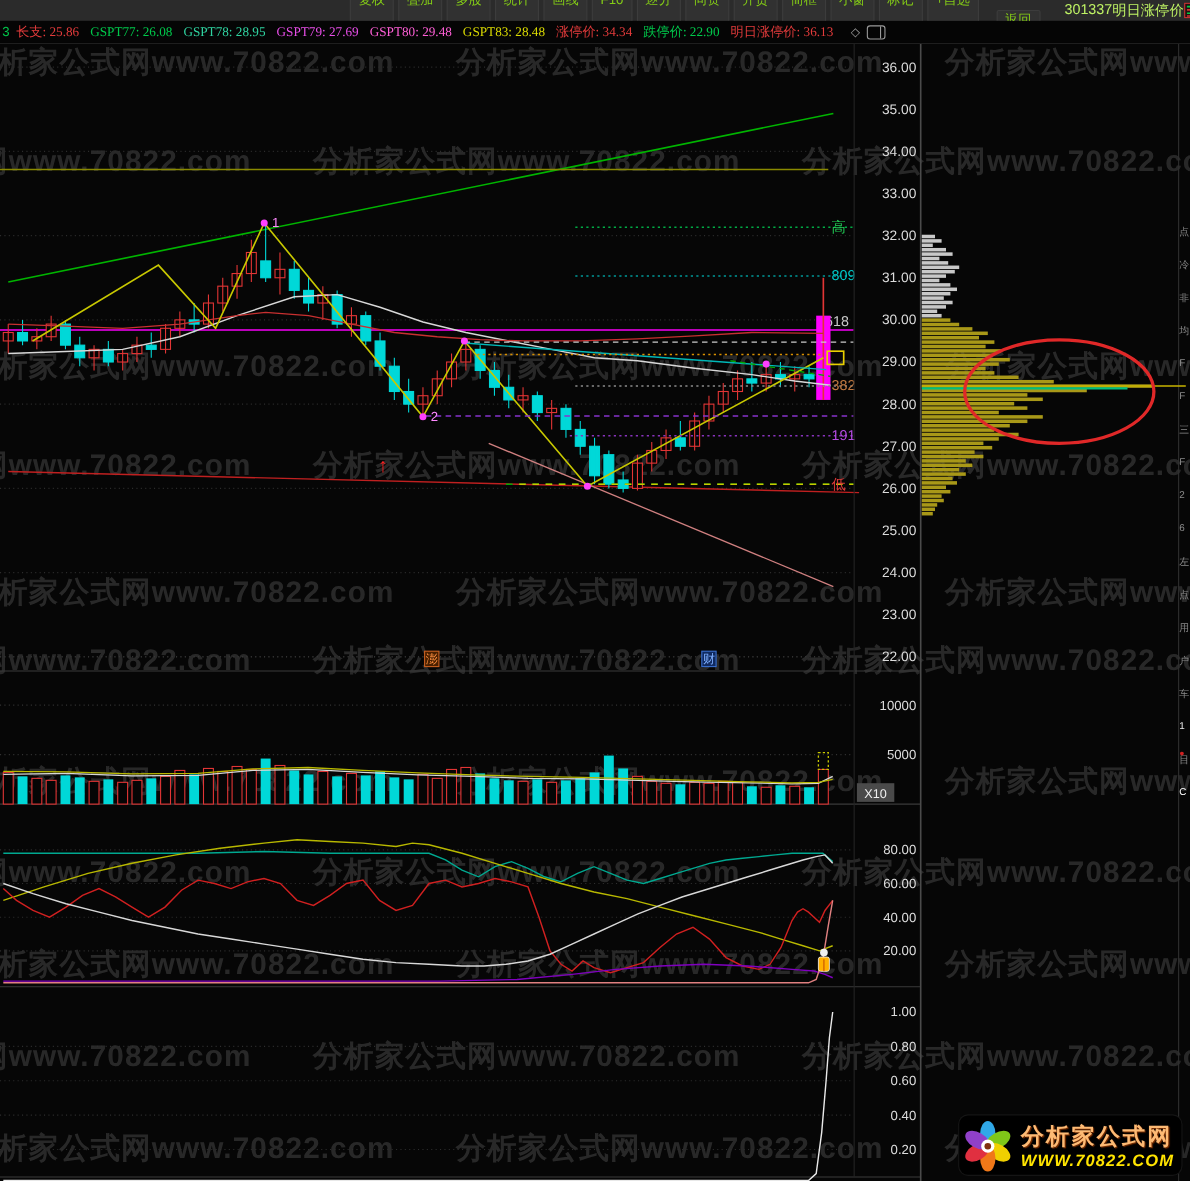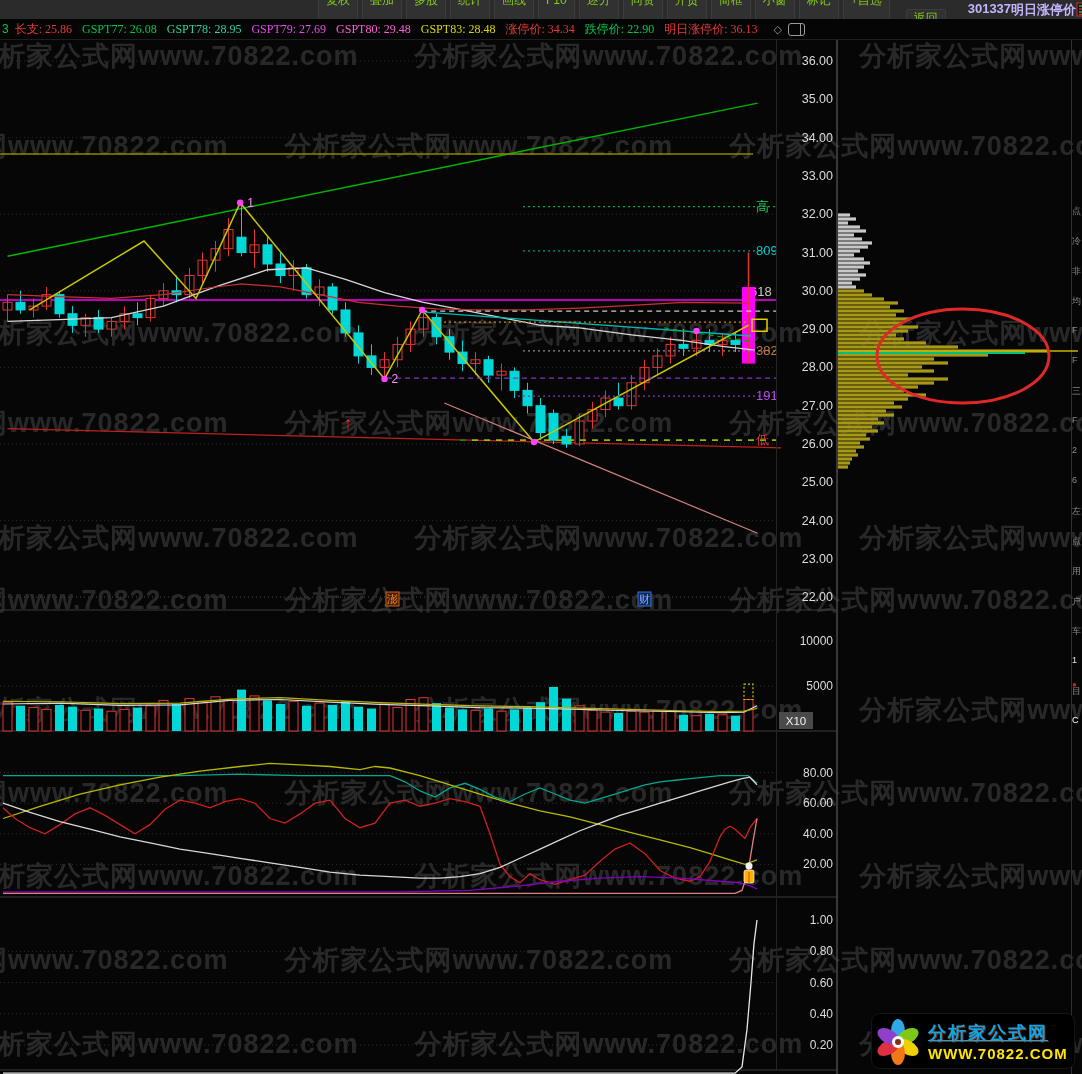--- a/index.html
+++ b/index.html
@@ -4,21 +4,21 @@
 <style>
   html,body{margin:0;padding:0;background:#000;}
   .screen{position:relative;width:1082px;height:1074px;background:#060606;overflow:hidden;
           font-family:"Liberation Sans",sans-serif;}
   
   .topbar{position:absolute;left:0;top:0;width:1082px;height:19px;background:#2b2b2b;
           display:flex;align-items:center;z-index:6;border-bottom:1px solid #111;}
   .menu{margin-left:318px;display:flex;gap:4px;}
   .menu-item{color:#84cc16;font-size:12px;padding:0 7px;line-height:17px;background:#313131;
              border:1px solid #3c3c3c;border-radius:2px;cursor:default;white-space:nowrap;}
-  .stockinfo{margin-left:22px;color:#c4b5fd;font-size:13px;white-space:nowrap;display:flex;gap:0;font-weight:bold;}
+  .stockinfo{margin-left:22px;color:#bef264;font-size:13px;white-space:nowrap;display:flex;gap:0;}
   .topicons{margin-left:auto;margin-right:10px;display:flex;gap:9px;align-items:center;}
   .topicons svg{display:block;}
   
   .row2{position:absolute;left:0;top:19px;width:1082px;height:20px;background:#050505;z-index:6;
         display:flex;align-items:center;font-size:12px;white-space:nowrap;}
   .iv{margin-right:10px;font-family:Liberation Serif, serif;}
   .row2 .prefix{color:#00c84b;margin:0 6px 0 2px;}
   .diamond{color:#9a9a9a;margin:0 6px;font-size:11px;}
   .panel-toggle{width:15px;height:11px;border:1px solid #9a9a9a;border-radius:3px;position:relative;}
   .panel-toggle::after{content:"";position:absolute;right:3px;top:0;bottom:0;border-left:1px solid #9a9a9a;}
@@ -28,23 +28,23 @@
          color:rgba(215,215,215,0.17);font-weight:bold;}
   
   #cv{position:absolute;left:0;top:0;z-index:2;}
   
   .edge-strip{position:absolute;right:0;top:40px;width:11px;bottom:0;z-index:3;}
   .edge-strip span{position:absolute;left:1px;color:#8a8a8a;font-size:9px;}
   
   .logo{position:absolute;left:872px;top:1014px;width:202px;height:54px;background:#000;
         border-radius:8px;z-index:7;display:flex;align-items:center;box-shadow:0 0 0 1px #151515;}
   .logo-texts{display:flex;flex-direction:column;margin-left:4px;}
-  .logo-title{color:#0ea5e9;font-size:18px;font-weight:bold;letter-spacing:2px;
-              text-shadow:1px 1px 1px #803000;text-decoration:underline;}
-  .logo-url{color:#ffe400;font-size:15px;font-weight:bold;letter-spacing:1px;}
+  .logo-title{color:#fdba74;font-size:21px;font-weight:bold;letter-spacing:2px;
+              text-shadow:1px 1px 1px #803000;}
+  .logo-url{color:#ffe400;font-size:15px;font-weight:bold;font-style:italic;letter-spacing:1px;}
 </style>
 </head>
 <body>
 
 <div class="screen">
 
   <div class="topbar">
     <div class="menu" id="menu">
         <span class="menu-item">复权</span>
         <span class="menu-item">叠加</span>

